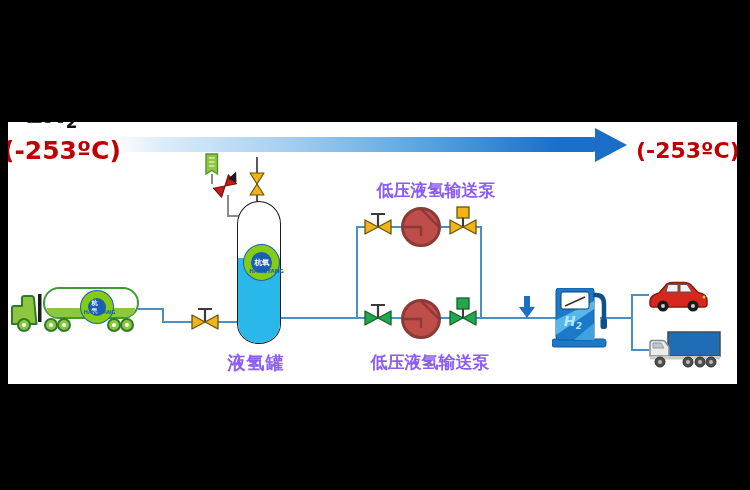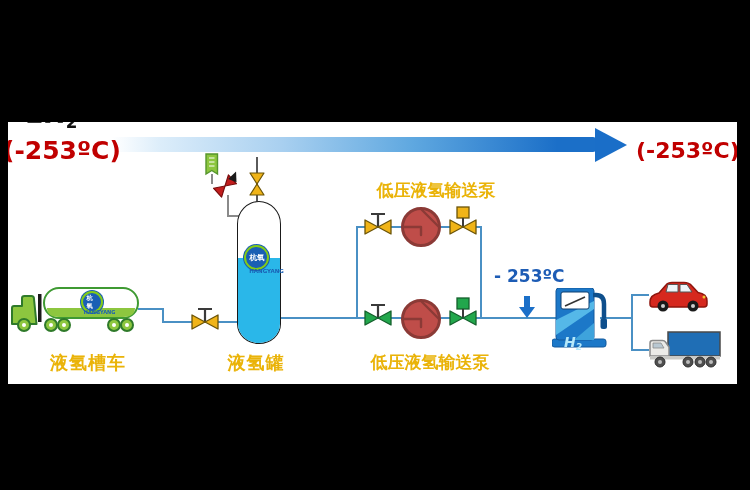--- a/index.html
+++ b/index.html
@@ -30,43 +30,43 @@
   
   .pipe{position:absolute;background:#4a90c4;z-index:2;}
   .pipe-dark{position:absolute;background:#5a5a5a;z-index:2;}
   .pipe-gray{position:absolute;background:#8a8a8a;z-index:2;}
   
   .tank{position:absolute;left:237px;top:201px;width:44px;height:143px;background:#fff;
         border:1.6px solid #1a1a1a;border-radius:50% 50% 50% 50% / 16% 16% 14% 14%;
         overflow:hidden;z-index:4;box-sizing:border-box;}
   .tank-liquid{position:absolute;left:0;right:0;bottom:0;top:56px;background:#2ab7e9;}
   
-  .logo-circle{position:absolute;background:#1a5fb4;border:2px solid #84cc16;border-radius:50%;
+  .logo-circle{position:absolute;background:#1a5fb4;border:7px solid #84cc16;border-radius:50%;
         color:#fff;display:flex;align-items:center;justify-content:center;font-weight:bold;z-index:6;
         box-shadow:0 0 0 1px #1a5fb4;}
   .logo-en{position:absolute;color:#1a5fb4;font-weight:bold;text-align:center;z-index:6;
         font-size:10px;line-height:10px;}
   .scale55{transform:scale(0.55);transform-origin:center;}
   .scale50{transform:scale(0.50);transform-origin:center;}
   .scale62{font-size:10px;transform:scale(0.62);transform-origin:center;}
   .scale75{font-size:10px;transform:scale(0.75);transform-origin:center;}
   
-  .lbl{position:absolute;color:#eab308;font-weight:bold;text-align:center;z-index:6;
+  .lbl{position:absolute;color:#8b5cf6;font-weight:bold;text-align:center;z-index:6;
        font-size:18px;letter-spacing:1px;}
   .lbl-pump{font-size:17px;letter-spacing:0;}
   .svgabs{position:absolute;z-index:5;}
   
   .temp-note{position:absolute;left:494px;top:266px;width:80px;font-size:17px;font-weight:bold;
        color:#1d5cb5;z-index:6;}
   .down-arrow-stem{position:absolute;left:524px;top:296px;width:6px;height:12px;background:#1b6fc8;z-index:6;}
   .down-arrow-head{position:absolute;left:519px;top:307px;width:0;height:0;z-index:6;
        border-left:8px solid transparent;border-right:8px solid transparent;border-top:11px solid #1b6fc8;}
   
   .disp-gas{position:absolute;left:556px;top:313px;width:34px;text-align:center;z-index:7;
-       color:#b5e8fa;font-weight:bold;font-style:italic;font-size:14px;margin-top:21px;}
+       color:#b5e8fa;font-weight:bold;font-style:italic;font-size:14px;}
   .disp-gas .sub{font-size:0.65em;vertical-align:-0.3em;}
 </style>
 </head>
 <body>
 
 <div class="stage">
   <div class="panel"></div>
 
   <div class="arrow-body"></div>
   <div class="arrow-head"></div>
@@ -137,21 +137,20 @@
       <circle cx="108" cy="43" r="6" fill="#8dc63f" stroke="#2f7a2a" stroke-width="2"></circle>
         <circle cx="108" cy="43" r="2" fill="#ffffff"></circle>
       <circle cx="121" cy="43" r="6" fill="#8dc63f" stroke="#2f7a2a" stroke-width="2"></circle>
         <circle cx="121" cy="43" r="2" fill="#ffffff"></circle>
     </g>
   </svg>
   <div class="logo-circle" style="left:81px;top:291px;width:18px;height:18px;">
       <span class="scale62">杭氧</span>
     </div>
   <div class="logo-en" style="left:68px;top:307px;width:44px;"><span class="scale50" style="display:inline-block;">HANGYANG</span></div>
-  <div class="lbl" style="left:42px;top:351px;width:92px;">液氢槽车</div>
 
   <svg class="svgabs" style="left:191px;top:304px;" width="28" height="26">
     <path d="M14,18 V6 M7,5 H21" stroke="#3a3a3a" stroke-width="2.2" fill="none"></path>
     <polygon points="1,11 14,18 1,25" fill="#f0b418" stroke="#6b5408" stroke-width="1.3" stroke-linejoin="round"></polygon>
     <polygon points="27,11 14,18 27,25" fill="#f0b418" stroke="#6b5408" stroke-width="1.3" stroke-linejoin="round"></polygon>
   </svg>
 
   <svg class="svgabs" style="left:364px;top:209px;" width="28" height="26">
     <path d="M14,18 V6 M7,5 H21" stroke="#3a3a3a" stroke-width="2.2" fill="none"></path>
     <polygon points="1,11 14,18 1,25" fill="#f0b418" stroke="#6b5408" stroke-width="1.3" stroke-linejoin="round"></polygon>
@@ -179,21 +178,20 @@
     <path d="M4.5,23 H23 M23,23 V31 M23,5 L41,23" stroke="#8b3a36" stroke-width="2.4" fill="none" stroke-linecap="round"></path>
   </svg>
   <svg class="svgabs" style="left:449px;top:296px;" width="28" height="30">
     <rect x="8" y="2" width="12" height="11" fill="#22a74c" stroke="#14602c" stroke-width="1.3"></rect>
     <path d="M14,13 V22" stroke="#3a3a3a" stroke-width="2"></path>
     <polygon points="1,15 14,22 1,29" fill="#22a74c" stroke="#14602c" stroke-width="1.3" stroke-linejoin="round"></polygon>
     <polygon points="27,15 14,22 27,29" fill="#22a74c" stroke="#14602c" stroke-width="1.3" stroke-linejoin="round"></polygon>
   </svg>
   <div class="lbl lbl-pump" style="left:350px;top:351px;width:160px;">低压液氢输送泵</div>
 
-  <div class="temp-note">- 253ºC</div>
   <div class="down-arrow-stem"></div>
   <div class="down-arrow-head"></div>
 
   <svg class="svgabs" style="left:552px;top:288px;z-index:6;" width="58" height="60">
     <rect x="0" y="51" width="54" height="8" rx="2.5" fill="#1c78c8" stroke="#12599c" stroke-width="1"></rect>
     <rect x="4" y="0" width="38" height="52" rx="3" fill="#1c78c8" stroke="#12599c" stroke-width="1"></rect>
     <polygon points="4,32 42,13 42,21 4,47" fill="#55b8e8"></polygon>
     <polygon points="22,52 42,35 42,52" fill="#3ea3dc"></polygon>
     <rect x="9" y="4" width="28" height="17" rx="2" fill="#ffffff" stroke="#0d3f70" stroke-width="1"></rect>
     <path d="M13,18 L33,9" stroke="#333333" stroke-width="1.5"></path>

